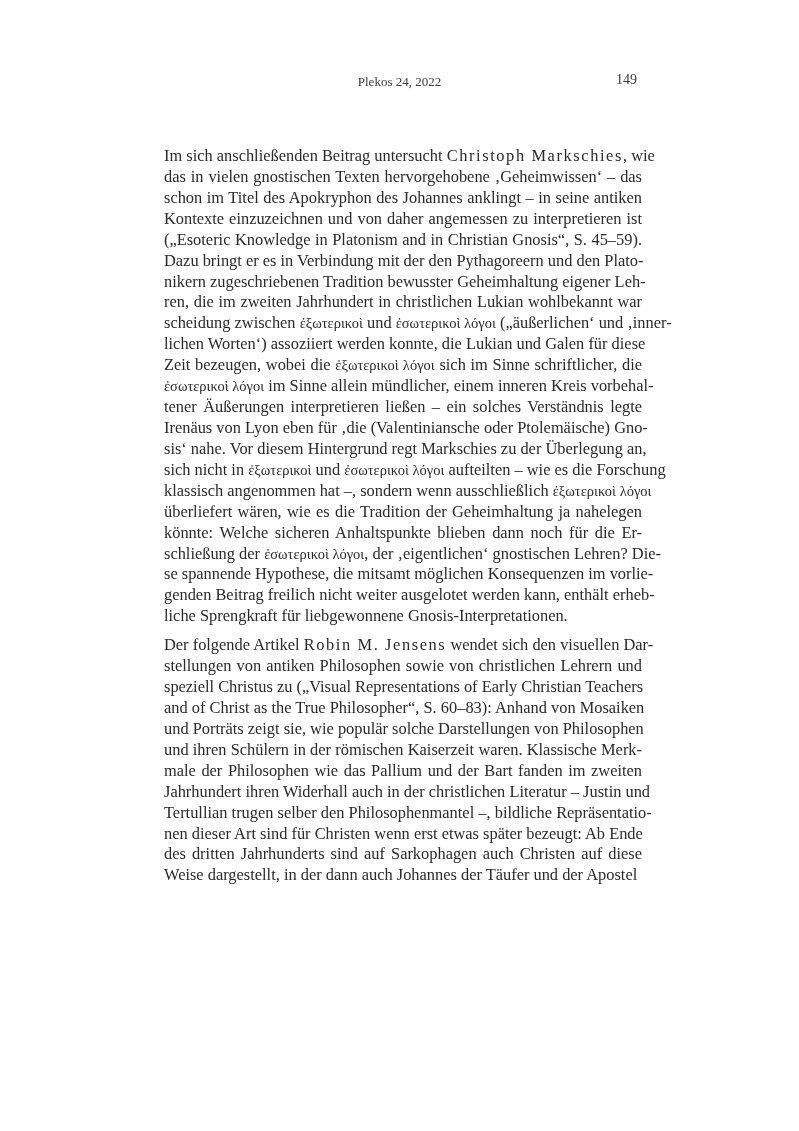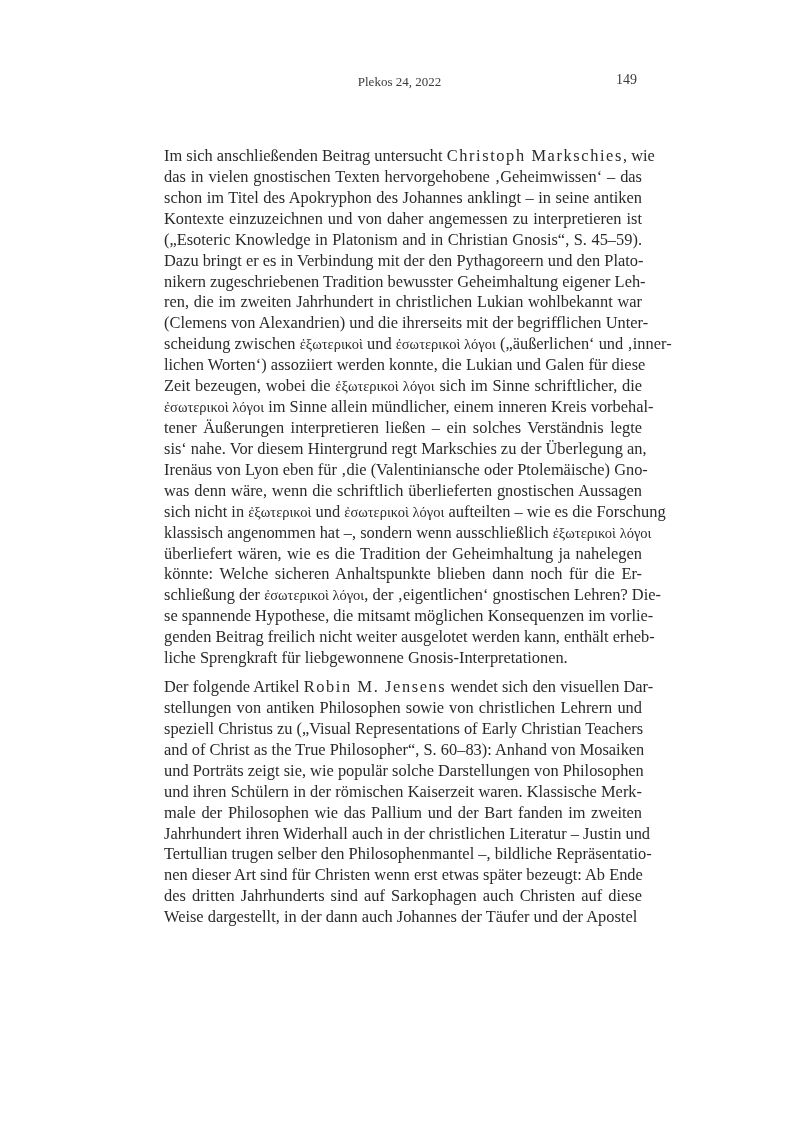--- a/index.html
+++ b/index.html
@@ -28,29 +28,27 @@
 <div class="body-text" id="body-text">
     <div class="para">
       <span class="line">Im sich anschließenden Beitrag untersucht <span class="sc">Christoph Markschies</span>, wie</span>
       <span class="line">das in vielen gnostischen Texten hervorgehobene ‚Geheimwissen‘ – das</span>
       <span class="line">schon im Titel des Apokryphon des Johannes anklingt – in seine antiken</span>
       <span class="line">Kontexte einzuzeichnen und von daher angemessen zu interpretieren ist</span>
       <span class="line">(„Esoteric Knowledge in Platonism and in Christian Gnosis“, S. 45–59).</span>
       <span class="line">Dazu bringt er es in Verbindung mit der den Pythagoreern und den Plato-</span>
       <span class="line">nikern zugeschriebenen Tradition bewusster Geheimhaltung eigener Leh-</span>
       <span class="line">ren, die im zweiten Jahrhundert in christlichen Lukian wohlbekannt war</span>
-      <span class="line">(Clemens von Alexandrien) und die ihrerseits mit der begrifflichen Unter-</span>
       <span class="line">scheidung zwischen <span class="gr">ἐξωτερικοὶ</span> und <span class="gr">ἐσωτερικοὶ λόγοι</span> („äußerlichen‘ und ‚inner-</span>
       <span class="line">lichen Worten‘) assoziiert werden konnte, die Lukian und Galen für diese</span>
       <span class="line">Zeit bezeugen, wobei die <span class="gr">ἐξωτερικοὶ λόγοι</span> sich im Sinne schriftlicher, die</span>
       <span class="line"><span class="gr">ἐσωτερικοὶ λόγοι</span> im Sinne allein mündlicher, einem inneren Kreis vorbehal-</span>
       <span class="line">tener Äußerungen interpretieren ließen – ein solches Verständnis legte</span>
+      <span class="line">Irenäus von Lyon eben für ‚die (Valentiniansche oder Ptolemäische) Gno-</span>
       <span class="line">sis‘ nahe. Vor diesem Hintergrund regt Markschies zu der Überlegung an,</span>
-      <span class="line">Irenäus von Lyon eben für ‚die (Valentiniansche oder Ptolemäische) Gno-</span>
-      <span class="line">was denn wäre, wenn die schriftlich überlieferten gnostischen Aussagen</span>
       <span class="line">sich nicht in <span class="gr">ἐξωτερικοὶ</span> und <span class="gr">ἐσωτερικοὶ λόγοι</span> aufteilten – wie es die Forschung</span>
       <span class="line">klassisch angenommen hat –, sondern wenn ausschließlich <span class="gr">ἐξωτερικοὶ λόγοι</span></span>
       <span class="line">überliefert wären, wie es die Tradition der Geheimhaltung ja nahelegen</span>
       <span class="line">könnte: Welche sicheren Anhaltspunkte blieben dann noch für die Er-</span>
       <span class="line">schließung der <span class="gr">ἐσωτερικοὶ λόγοι</span>, der ‚eigentlichen‘ gnostischen Lehren? Die-</span>
       <span class="line">se spannende Hypothese, die mitsamt möglichen Konsequenzen im vorlie-</span>
       <span class="line">genden Beitrag freilich nicht weiter ausgelotet werden kann, enthält erheb-</span>
       <span class="line last">liche Sprengkraft für liebgewonnene Gnosis-Interpretationen.</span>
     </div>
     <div class="para">

